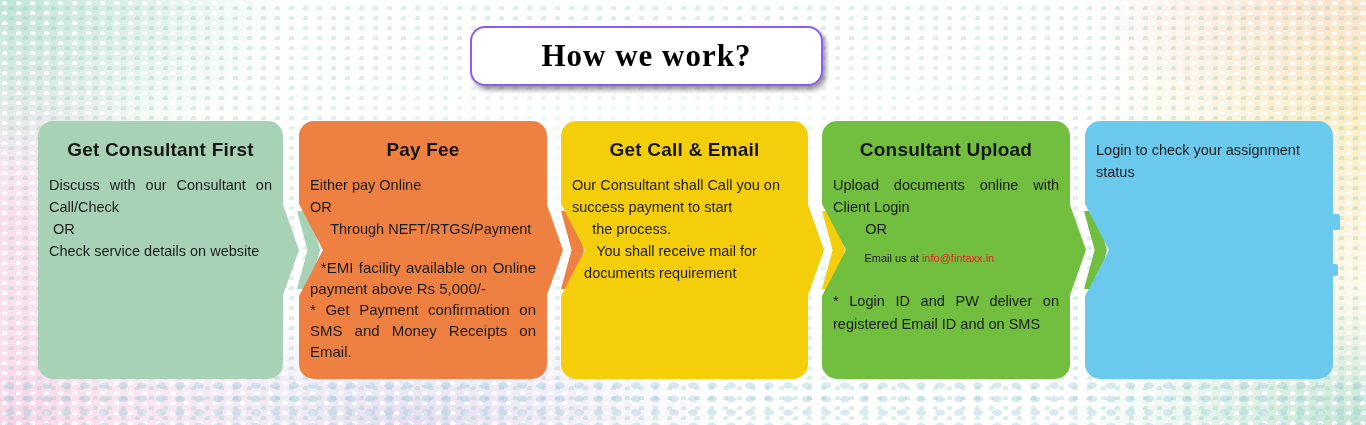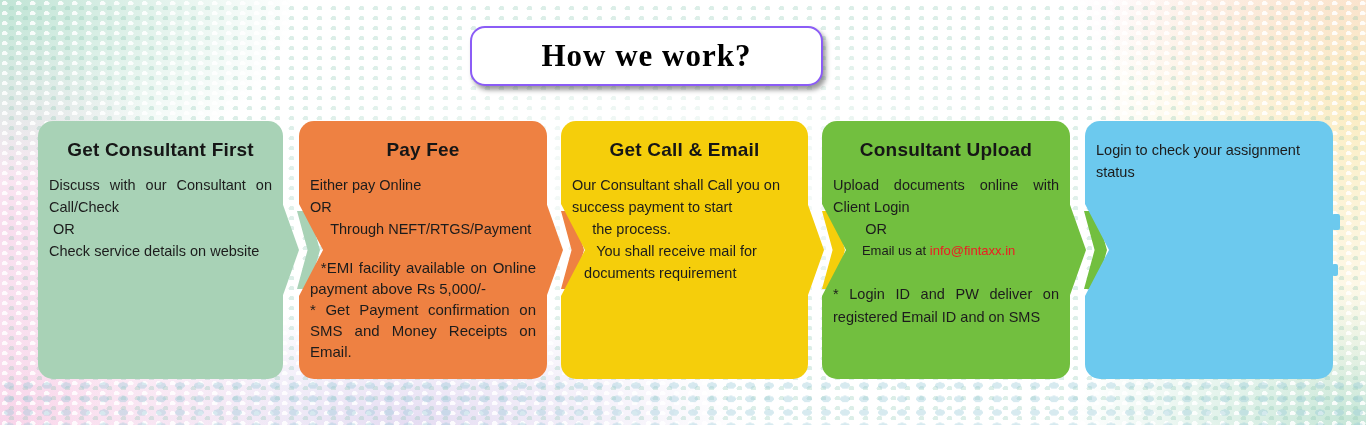--- a/index.html
+++ b/index.html
@@ -78,21 +78,21 @@
   .content{position:relative;z-index:2;padding:18px 11px 0 11px;color:#1c1c1c;}
   .step-title{
     text-align:center;font-weight:bold;font-size:19px;color:#161616;
     margin:0 0 13px 0;letter-spacing:0.2px;
   }
   .body{
     font-size:14.5px;line-height:22px;white-space:pre-wrap;
     text-align:justify;margin:0;
   }
   .body.left{text-align:left;}
-  .email-line{font-size:13px;line-height:22px;white-space:pre-wrap;margin:0;}
+  .email-line{font-size:11px;line-height:22px;white-space:pre-wrap;margin:7px;}
   .email{color:var(--c);}
   .footnote{
     font-size:15px;line-height:21px;white-space:pre-wrap;
     text-align:justify;margin-top:17px;
   }
   .footnote.big{font-size:14.5px;line-height:23px;margin-top:21px;}
   
   .point{
     position:absolute;right:-16px;top:50%;transform:translateY(-50%);
     width:17px;height:96px;background:var(--c);

